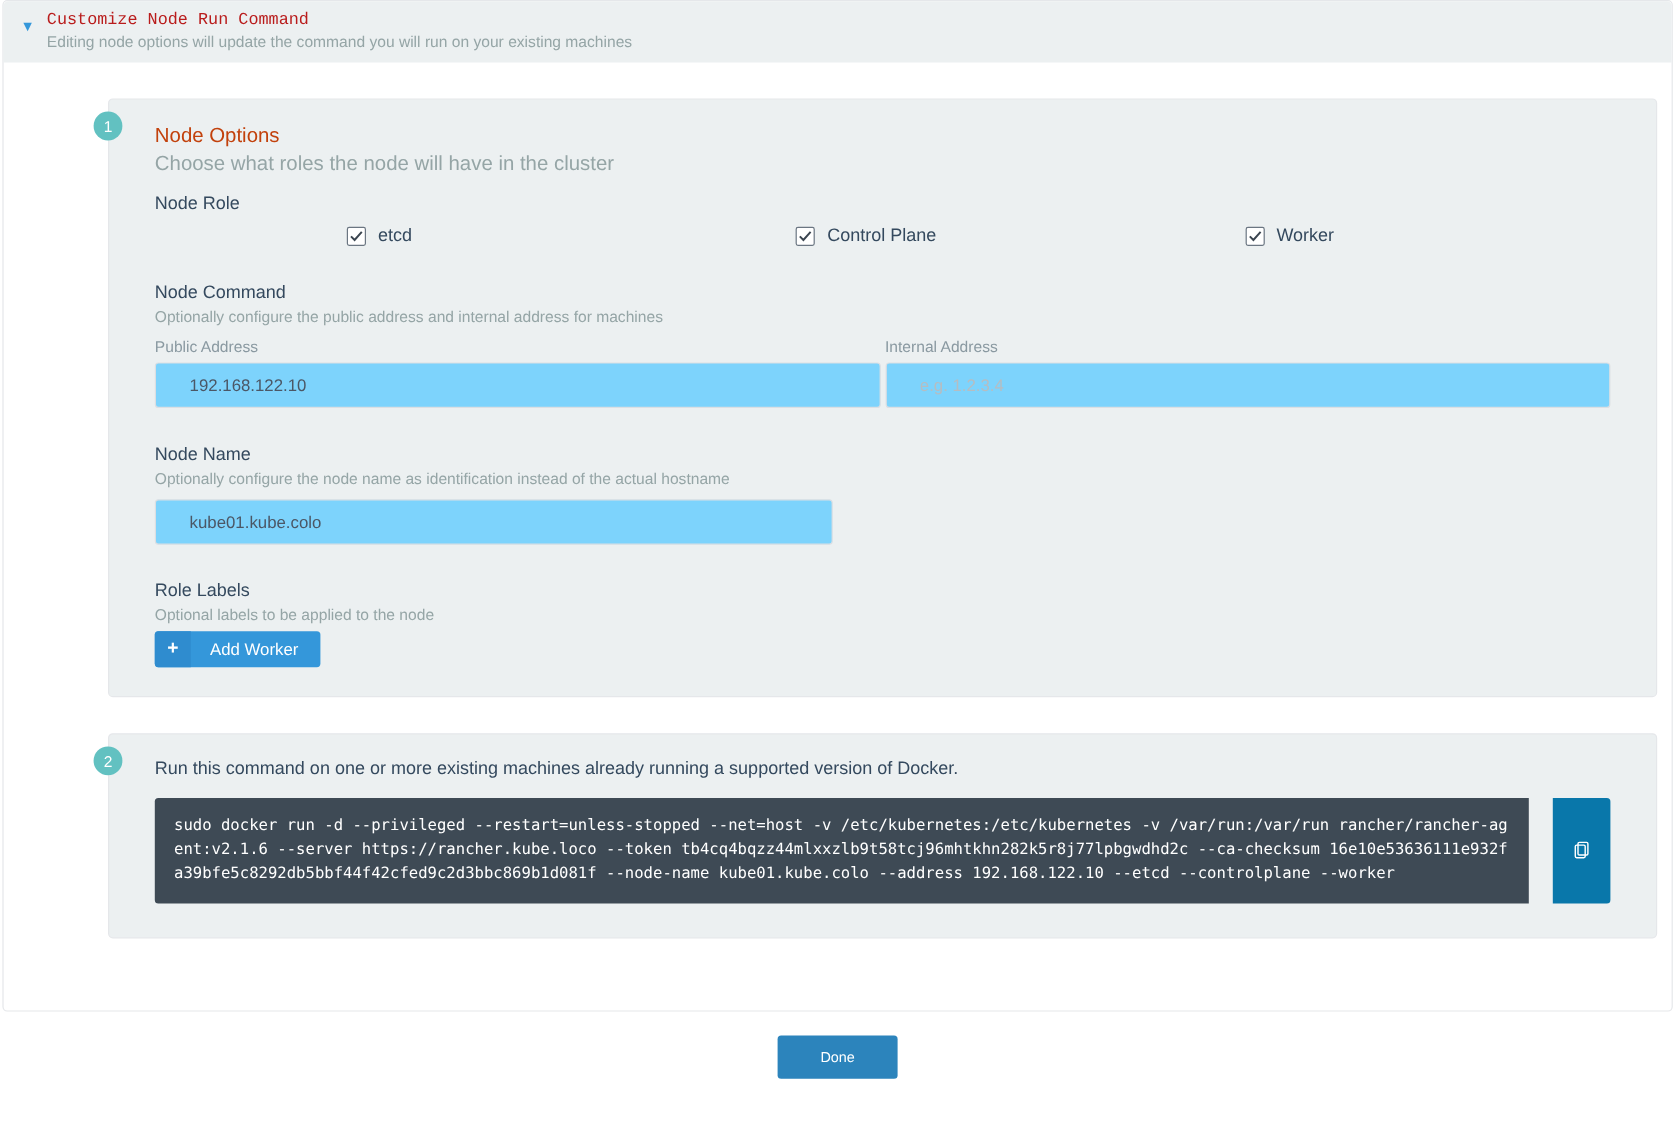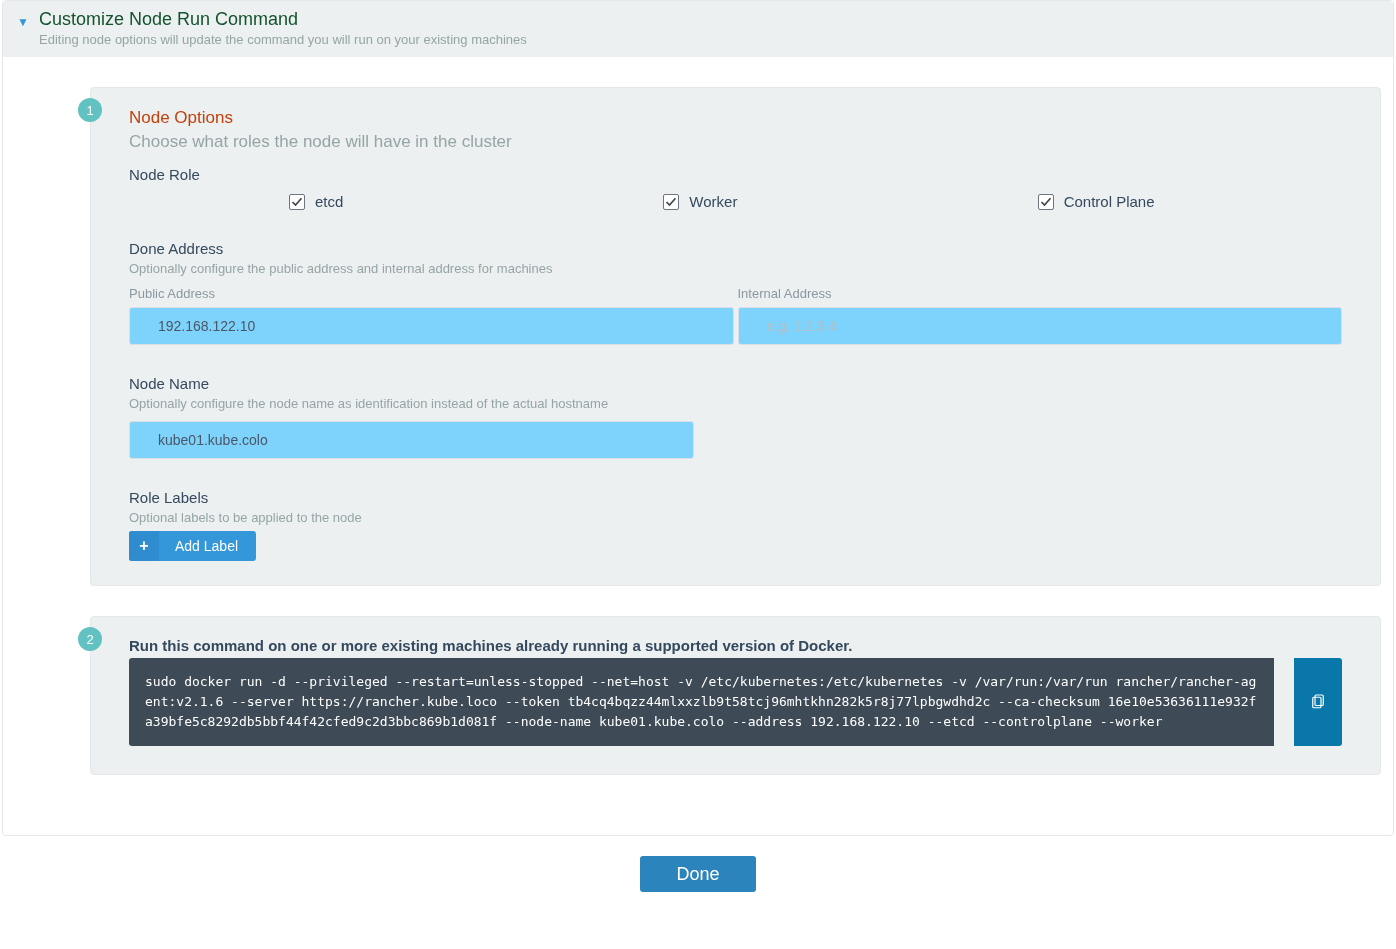--- a/index.html
+++ b/index.html
@@ -23,21 +23,21 @@
     border-top-right-radius: 4px;
   }
   .panel-header .caret {
     position: absolute;
     left: 14px; top: 14px;
     font-size: 12px;
     color: #3497da;
     transform: rotate(0deg);
   }
   .panel-title {
-    font-size: 18px; color: #14532d; font-weight: 400;
+    font-size: 14px; color: #b91c1c; font-weight: 400; font-family: Liberation Mono, monospace;
   }
   .panel-subtitle {
     font-size: 13px; color: #95a5a6; margin-top: 2px; font-weight: 300;
   }
   .sections { padding: 30px 12px 30px 12px; }
   .section-card {
     background: #ecf0f1;
     border: 1px solid #e5e7ea;
     border-radius: 4px;
     margin-left: 75px;
@@ -109,21 +109,21 @@
   .btn-add .plus {
     width: 30px; height: 30px; background: #2f8ccf;
     display: inline-flex; align-items: center; justify-content: center;
     font-size: 16px; font-weight: 700;
     border-top-left-radius: 3px; border-bottom-left-radius: 3px;
   }
   .btn-add .lbl {
     padding: 0 18px 0 16px;
   }
   .section2-title {
-    font-size: 15px; color: #34495e; font-weight: 700; margin-bottom: 4px;
+    font-size: 15px; color: #34495e; font-weight: 400; margin-bottom: 16px;
   }
   .cmd-row {
     display: flex; align-items: stretch; gap: 20px;
   }
   .cmd-box {
     flex: 1; background: #3e4a55; color: #fff;
     font-family: "Menlo", "Consolas", monospace;
     font-size: 13px; line-height: 1.55;
     padding: 14px 16px;
     border-top-left-radius: 3px; border-bottom-left-radius: 3px;
@@ -135,21 +135,21 @@
     border-top-right-radius: 3px; border-bottom-right-radius: 3px;
     color: #fff; cursor: pointer;
   }
   .copy-btn svg { width: 18px; height: 18px; stroke: #fff; fill: none; stroke-width: 1.6; }
   .done-row {
     text-align: center; padding: 10px 0 30px 0;
   }
   .done-btn {
     display: inline-flex; align-items: center; justify-content: center;
     height: 36px; padding: 0 36px; background: #2c84bc; color: #fff;
-    border: none; border-radius: 3px; font-size: 18px; cursor: pointer;
+    border: none; border-radius: 3px; font-size: 12px; cursor: pointer;
   }
 </style>
 </head>
 <body>
 
 <div class="outer-panel">
   <div class="panel-header">
     <span class="caret">▼</span>
     <div class="panel-title">Customize Node Run Command</div>
     <div class="panel-subtitle">Editing node options will update the command you will run on your existing machines</div>
@@ -173,35 +173,35 @@
                 </svg>
             </span>
             <span>etcd</span>
           </label>
           <label class="role-item">
             <span class="ck">
               <svg viewBox="0 0 16 16">
                   <path d="M2 8 L6 12 L14 3" fill="none" stroke="#3b4550" stroke-width="2.2"></path>
                 </svg>
             </span>
-            <span>Worker</span>
+            <span>Control Plane</span>
           </label>
           <label class="role-item">
             <span class="ck">
               <svg viewBox="0 0 16 16">
                   <path d="M2 8 L6 12 L14 3" fill="none" stroke="#3b4550" stroke-width="2.2"></path>
                 </svg>
             </span>
-            <span>Control Plane</span>
+            <span>Worker</span>
           </label>
         </div>
       </div>
 
       <div class="field-group" style="margin-top:30px;">
-        <div class="field-title">Done Address</div>
+        <div class="field-title">Node Command</div>
         <div class="field-sub">Optionally configure the public address and internal address for machines</div>
         <div class="addr-row">
           <div class="addr-col">
             <span class="input-label">Public Address</span>
             <input class="text" type="text" value="192.168.122.10" style="">
           </div>
           <div class="addr-col">
             <span class="input-label">Internal Address</span>
             <input class="text" type="text" placeholder="e.g. 1.2.3.4" style="">
           </div>
@@ -214,21 +214,21 @@
         <div class="narrow-input">
           <input class="text" type="text" value="kube01.kube.colo" style="">
         </div>
       </div>
 
       <div class="field-group" style="margin-top:30px;">
         <div class="field-title">Role Labels</div>
         <div class="field-sub" style="margin-bottom:6px;">Optional labels to be applied to the node</div>
         <button class="btn btn-add">
           <span class="plus">+</span>
-          <span class="lbl">Add Label</span>
+          <span class="lbl">Add Worker</span>
         </button>
       </div>
     </div>
 
     <div class="section-card" style="padding-bottom:28px;">
       <div class="step-badge">2</div>
       <div class="section2-title">Run this command on one or more existing machines already running a supported version of Docker.</div>
       <div class="cmd-row">
         <div class="cmd-box">sudo docker run -d --privileged --restart=unless-stopped --net=host -v /etc/kubernetes:/etc/kubernetes -v /var/run:/var/run rancher/rancher-agent:v2.1.6 --server https://rancher.kube.loco --token tb4cq4bqzz44mlxxzlb9t58tcj96mhtkhn282k5r8j77lpbgwdhd2c --ca-checksum 16e10e53636111e932fa39bfe5c8292db5bbf44f42cfed9c2d3bbc869b1d081f --node-name kube01.kube.colo --address 192.168.122.10 --etcd --controlplane --worker</div>
         <div class="copy-btn">

